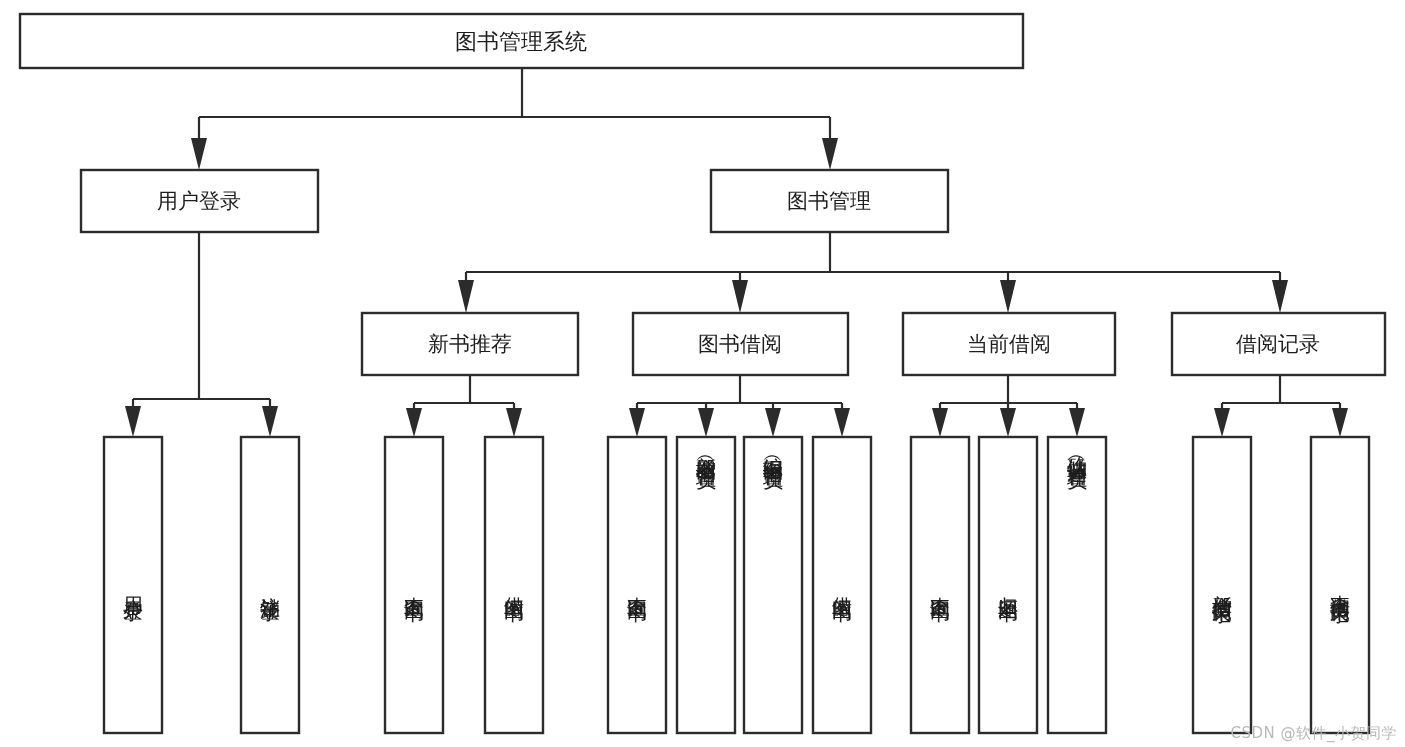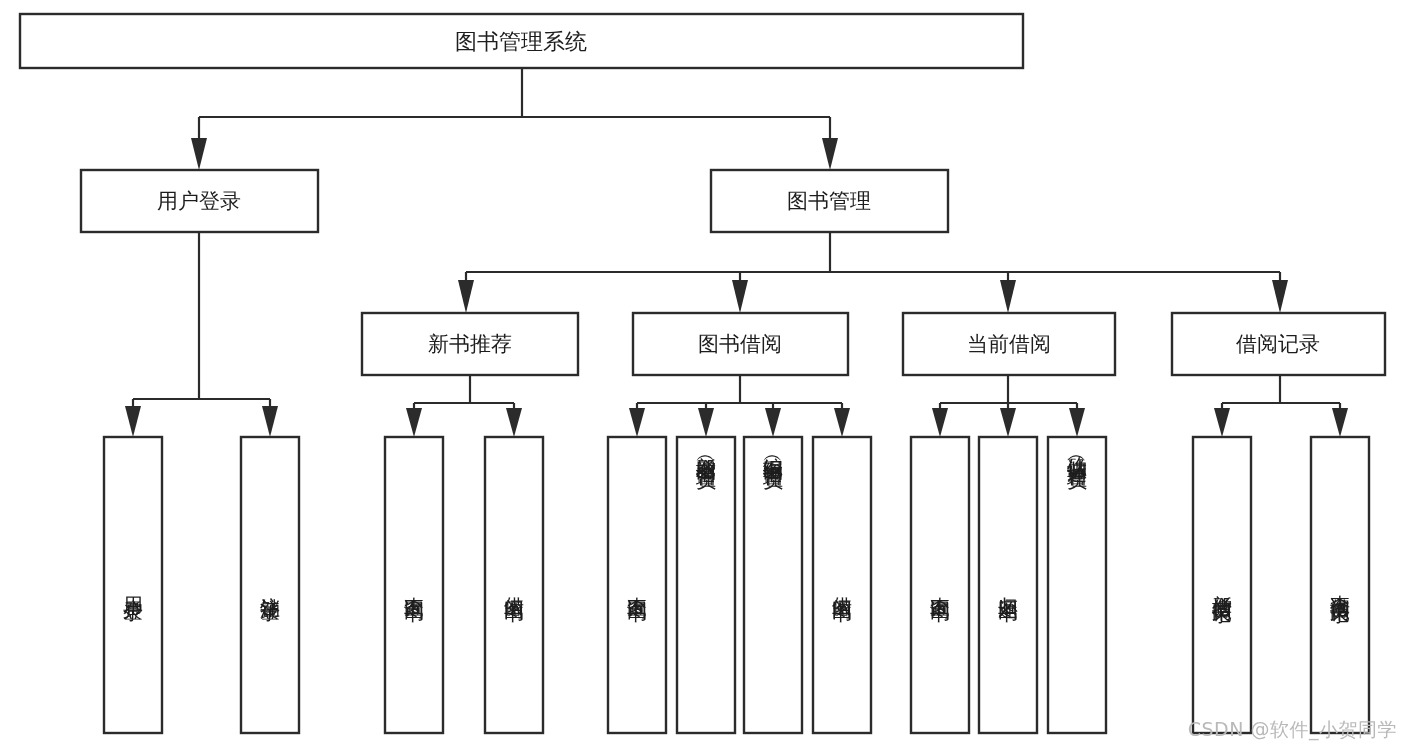--- a/index.html
+++ b/index.html
@@ -71,21 +71,21 @@
     line-height: 1.05;
     letter-spacing: 2px;
     color: #1d1d1d;
     white-space: nowrap;
   }
   .watermark {
     position: absolute;
     right: 8px;
     bottom: 4px;
     font-family: "DejaVu Sans", "Liberation Sans", sans-serif;
-    font-size: 19px;
+    font-size: 15px;
     color: #b9b9b9;
     letter-spacing: 0.5px;
     white-space: nowrap;
   }
 </style>
 </head>
 <body>
 
 <div id="diagram-root">
 

